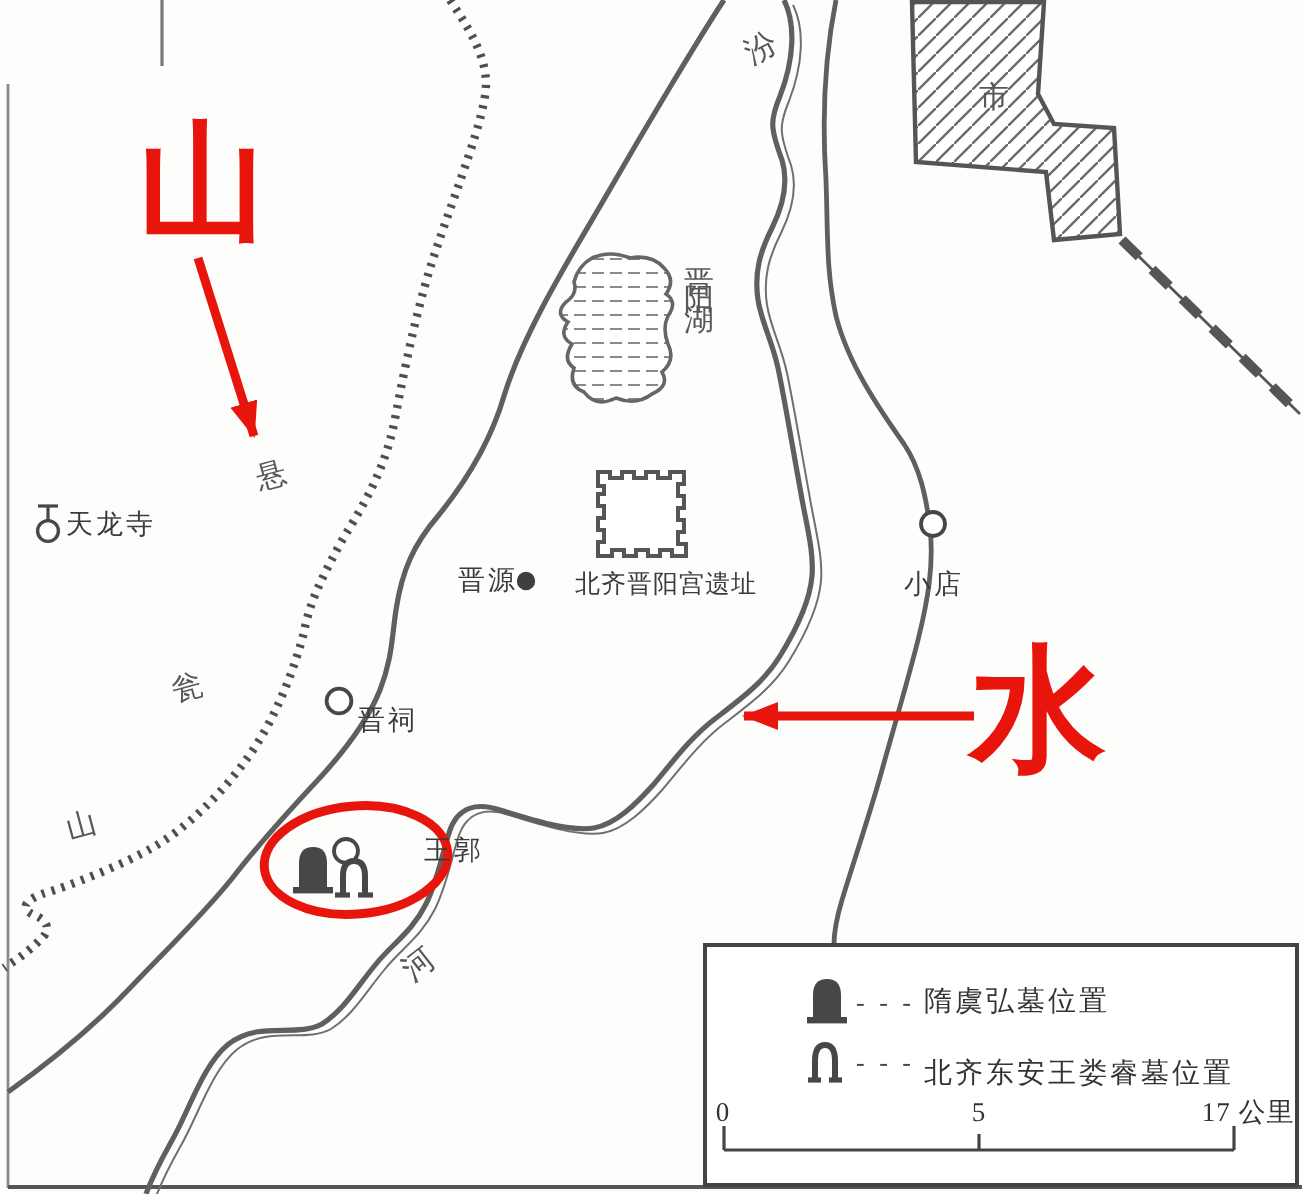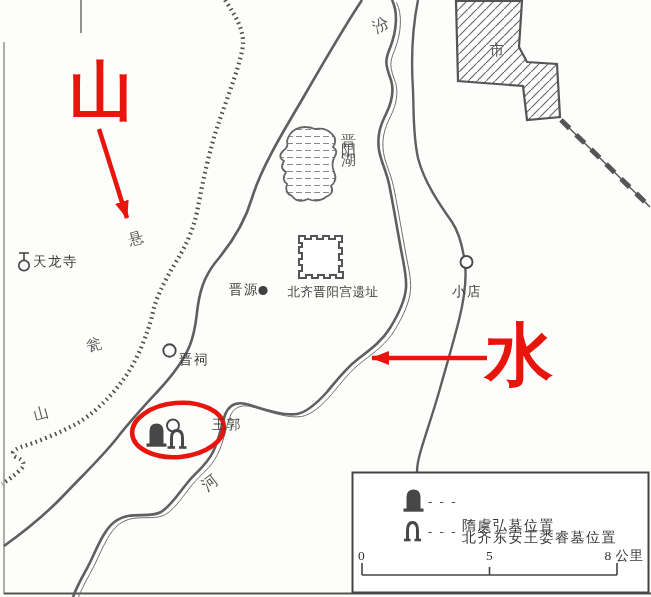--- a/index.html
+++ b/index.html
@@ -160,19 +160,19 @@
   <div class="lbl vmid" style="left:33px;top:261.5px;">天龙寺</div>
   <div class="lbl vmid" style="left:229px;top:289.5px;font-family:Liberation Serif, serif;">晋源</div>
   <div class="lbl center" style="left:333px;top:292px;font-size:12.5px;letter-spacing:0.5px;">北齐晋阳宫遗址</div>
   <div class="lbl vmid" style="left:179px;top:360px;">晋祠</div>
   <div class="lbl vmid" style="left:182px;top:425px;margin-left:30px;">王郭</div>
   <div class="lbl vmid" style="left:452px;top:262px;margin-top:30px;">小店</div>
 
   <div class="lbl dashes vmid" style="left:428px;top:501px;">- - -</div>
   <div class="lbl legend-label vmid" style="left:462px;top:501.5px;margin-top:36px;">北齐东安王娄睿墓位置</div>
   <div class="lbl dashes vmid" style="left:428px;top:531px;">- - -</div>
-  <div class="lbl legend-label vmid" style="left:462px;top:526px;">隋虞弘墓位置</div>
+  <div class="lbl legend-label vmid" style="left:462px;top:502px;">隋虞弘墓位置</div>
 
   <div class="lbl scale-num center" style="left:361.5px;top:556px;">0</div>
   <div class="lbl scale-num center" style="left:489.5px;top:556px;">5</div>
-  <div class="lbl scale-num center" style="left:624px;top:556px;">8 公里</div>
+  <div class="lbl scale-num center" style="left:624px;top:556px;">17 公里</div>
 
 </div>
 
 </body></html>

